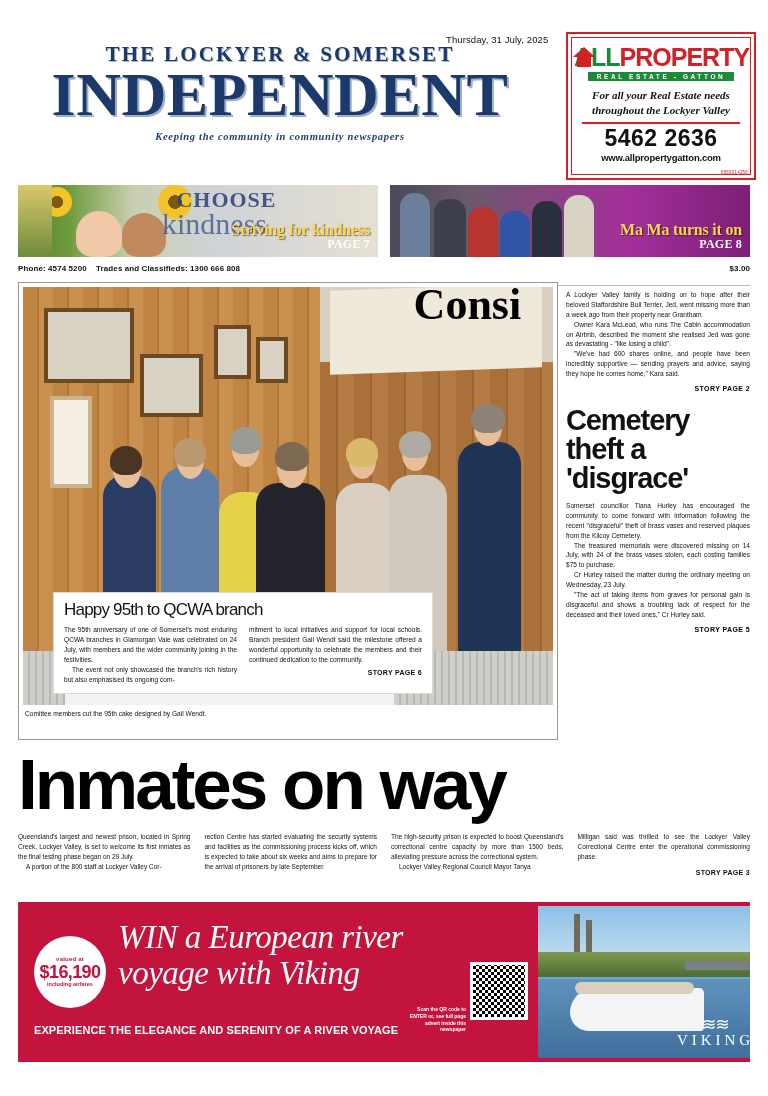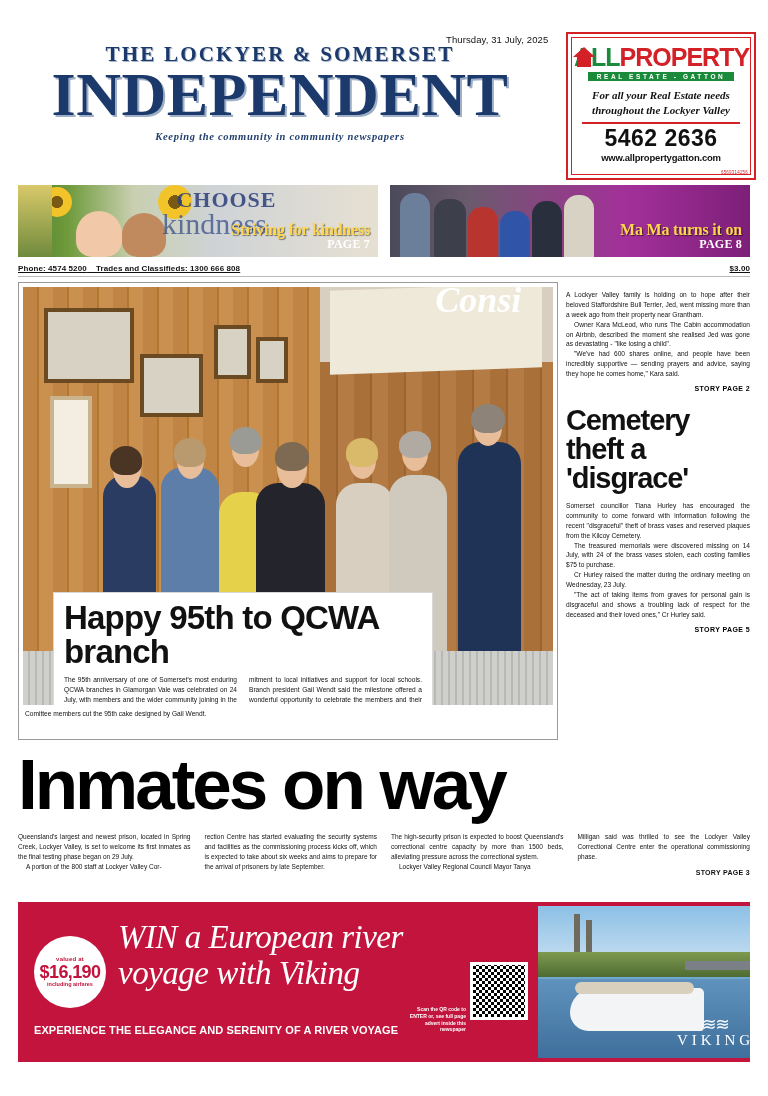--- a/index.html
+++ b/index.html
@@ -97,21 +97,21 @@
   .choose-script {
     position: absolute; left: 40%; top: 22px; font-family: "Liberation Serif", serif;
     font-size: 30px; color: #3a4f8a; opacity: .75;
   }
 
   
   .phonebar {
     position: absolute; left: 18px; top: 264px; width: 732px;
     display: flex; justify-content: space-between; align-items: center;
     font-size: 8px; font-weight: bold; color: #111; letter-spacing: .1px;
-    border-bottom: 1px solid #bbb; padding-bottom: 3px; text-decoration: underline;
+    border-bottom: 1px solid #bbb; padding-bottom: 12px;
   }
 
   
   .main { position: absolute; left: 18px; top: 282px; width: 732px; height: 470px; }
   .lead-photo-wrap {
     position: absolute; left: 0; top: 0; width: 540px; height: 458px;
     border: 1px solid #999; background: #fff; padding: 4px;
   }
   .lead-photo {
     width: 100%; height: 418px; position: relative; overflow: hidden;
@@ -119,37 +119,37 @@
   }
   .photo-scene { position: absolute; inset: 0; background: #b4763a; }
   .wall-panel { position: absolute; left: 0; top: 0; width: 56%; height: 100%;
     background: repeating-linear-gradient(90deg,#c08544 0 14px,#b3762f 14px 16px,#c9904f 16px 30px); }
   .wall-right { position: absolute; right: 0; top: 0; width: 44%; height: 100%;
     background: repeating-linear-gradient(90deg,#a9703a 0 16px,#9c6430 16px 18px,#b47c44 18px 34px); }
   .ceiling { position: absolute; right: 0; top: 0; width: 44%; height: 18%; background: #d9cfc0; }
   .banner-cloth { position: absolute; right: 2%; top: 0; width: 40%; height: 20%;
     background: #efe9da; transform: skewY(-2deg); }
   .banner-text { position: absolute; right: 6%; top: -2%; font-family: "Liberation Serif", serif;
-    font-size: 36px; font-style: italic; font-weight: bold; color: #ffffff; }
+    font-size: 44px; font-weight: bold; color: #000000; }
   .frame-pic { position: absolute; background: #d8d2c4; border: 4px solid #6b4a22; }
   .baseboard { position: absolute; left: 0; bottom: 0; width: 100%; height: 13%;
     background: repeating-linear-gradient(90deg,#cfcfcb 0 5px,#b8b8b4 5px 7px); }
   .table-cloth { position: absolute; left: 8%; bottom: 0; width: 62%; height: 14%; background: #f2f2f0; }
   .cake { position: absolute; left: 31%; bottom: 10%; width: 14%; height: 11%; background: #fbfbf7; border-radius: 3px; }
   .cake-top { position: absolute; left: 31%; bottom: 20%; width: 14%; height: 3%;
     background: repeating-linear-gradient(90deg,#b9cf72 0 7px,#9dbb57 7px 12px); border-radius: 4px; }
   .person { position: absolute; bottom: 13%; border-radius: 22px 22px 0 0; }
   .head { position: absolute; border-radius: 50%; background: #e8bd9a; }
   .hair { position: absolute; border-radius: 50% 50% 40% 40%; }
 
   .headline-box {
     position: absolute; left: 30px; top: 305px; width: 380px; background: #fff;
     border: 1px solid #d8d8d8; padding: 8px 10px 8px;
   }
-  .hb-title { font-weight: bold; font-size: 33px; letter-spacing: -.8px; line-height: 1.02; color: #111; }
+  .hb-title { font-weight: normal; font-size: 17px; letter-spacing: -.8px; line-height: 1.02; color: #111; }
   .hb-cols { display: flex; gap: 12px; margin-top: 7px; }
   .hb-col { flex: 1; font-size: 6.6px; line-height: 1.5; color: #111; text-align: justify; }
   .hb-col p { margin: 0; }
   .hb-col p + p { text-indent: 8px; }
   .hb-credit { text-align: right; font-weight: bold; font-size: 7px; letter-spacing: .3px; margin-top: 3px; }
   .photo-caption { font-size: 6.6px; color: #111; margin-top: 5px; padding-left: 2px; }
 
   
   .rail { position: absolute; left: 548px; top: 0; width: 184px; }
   .rail-head {

